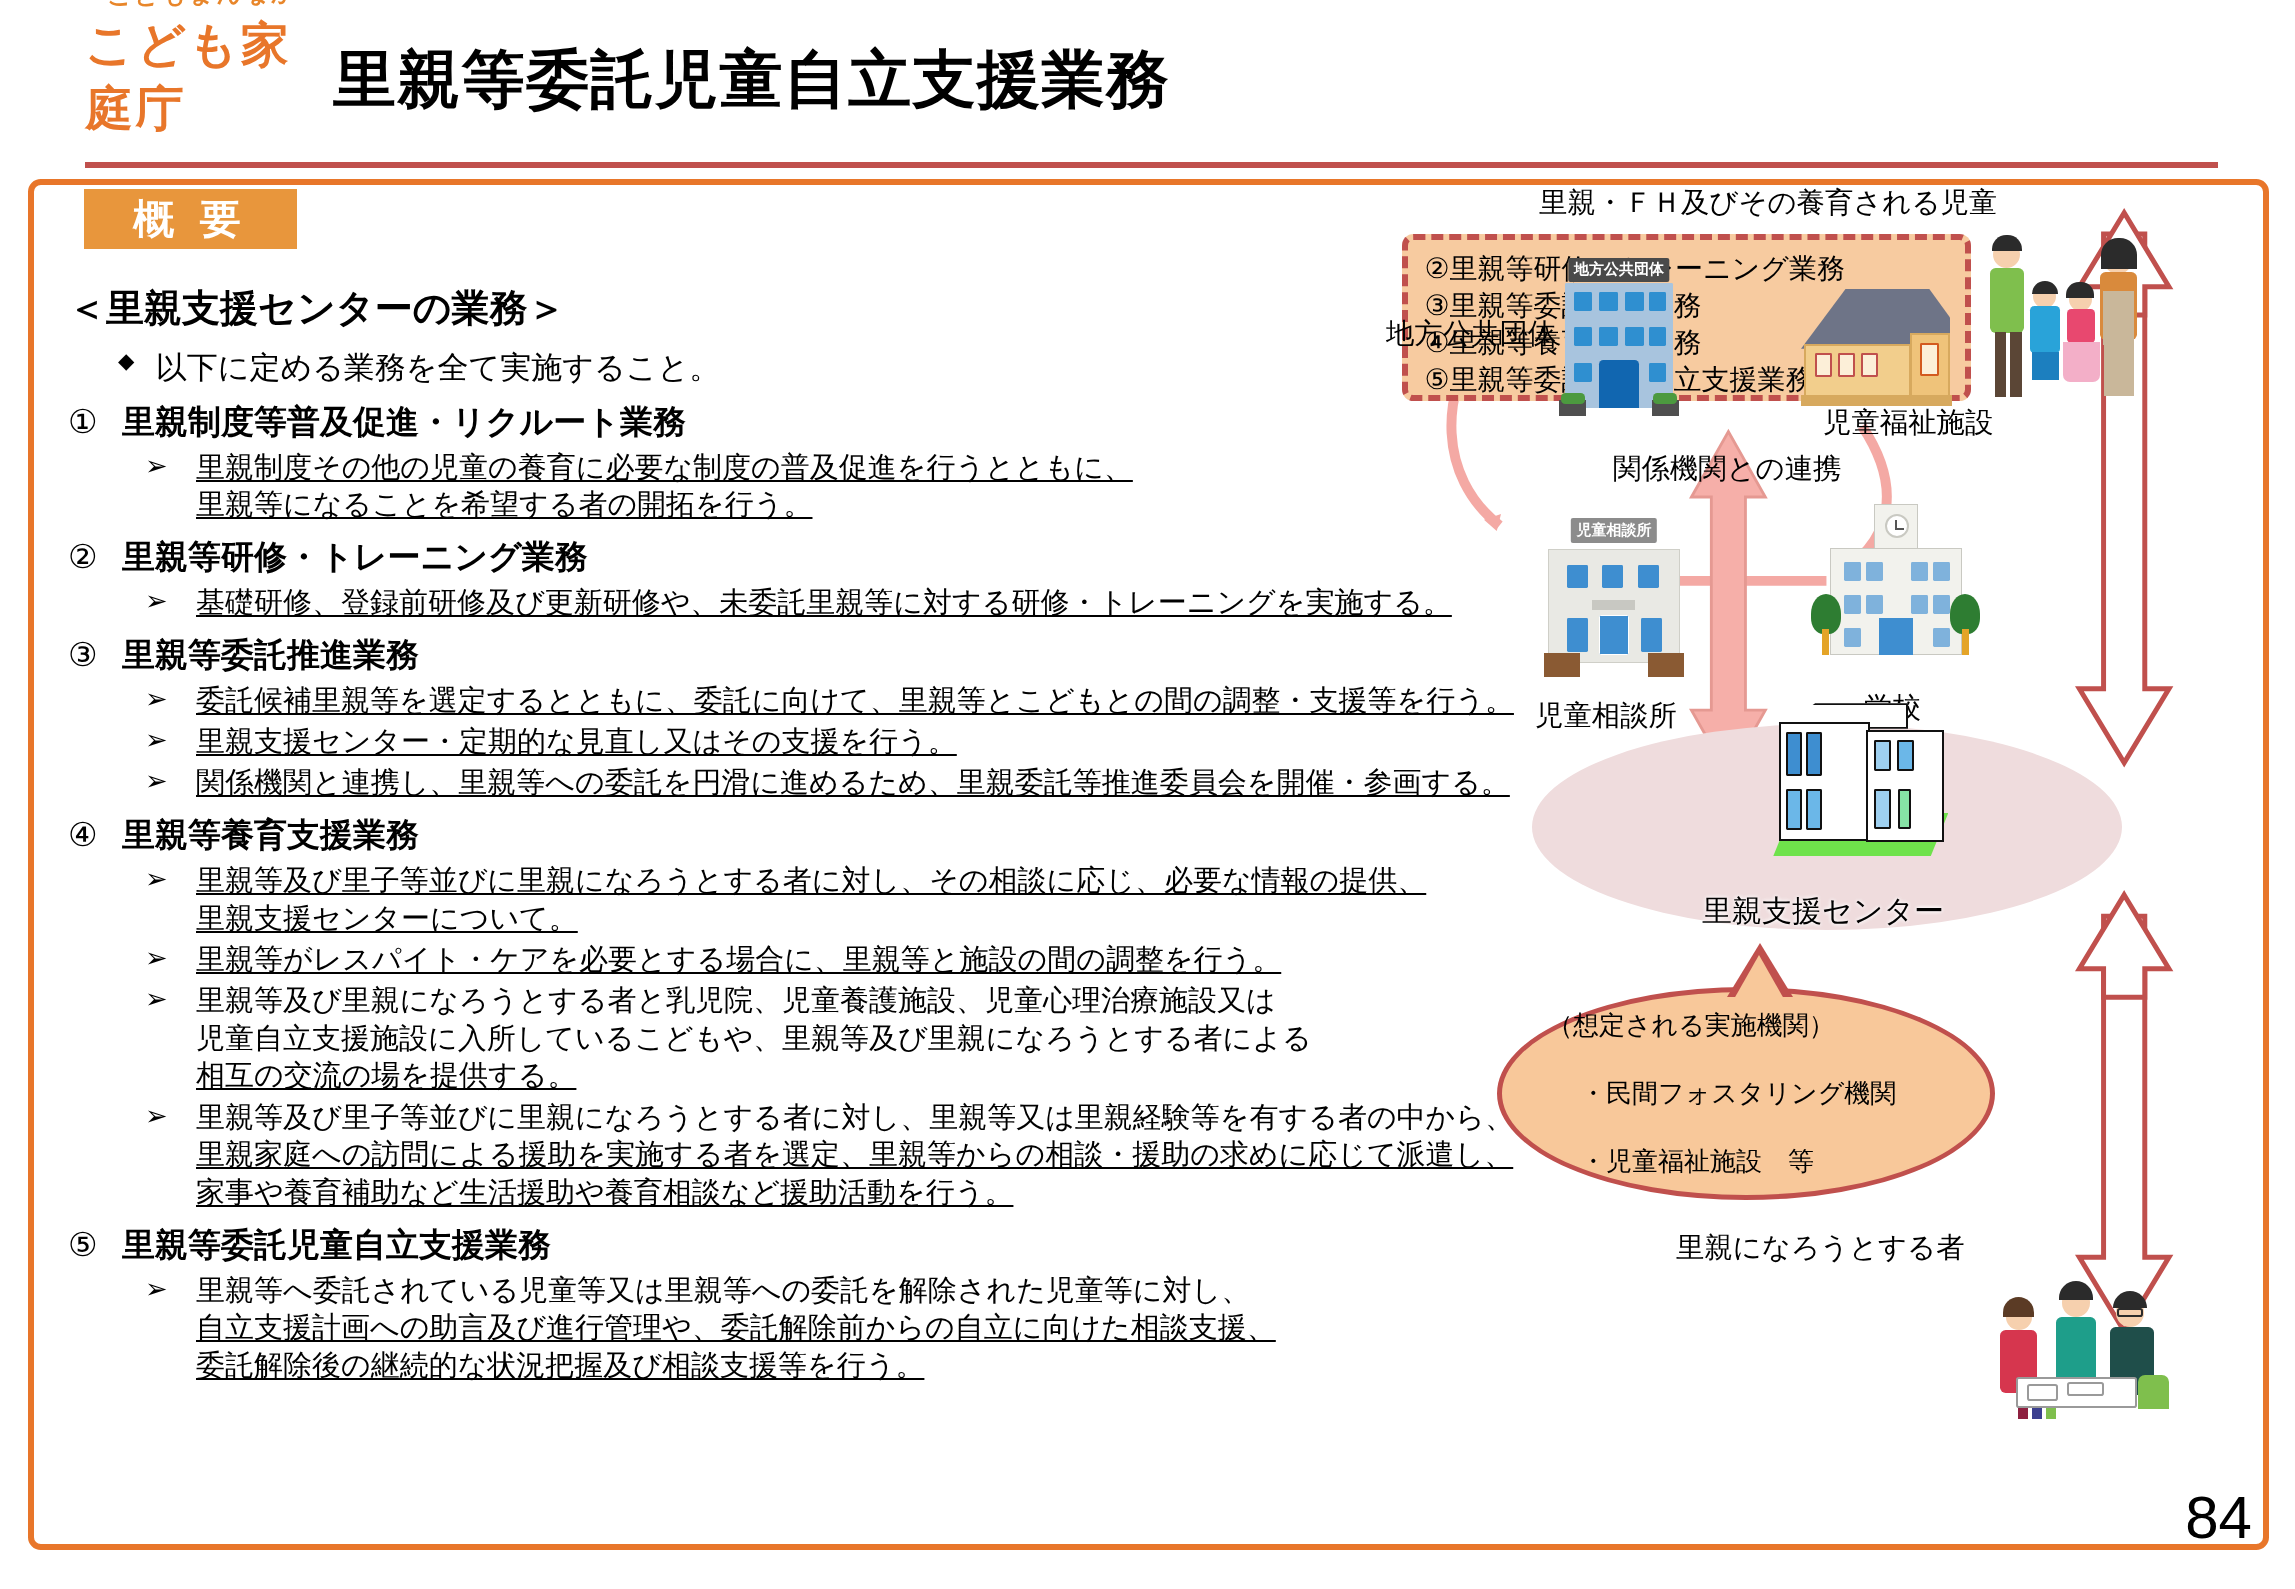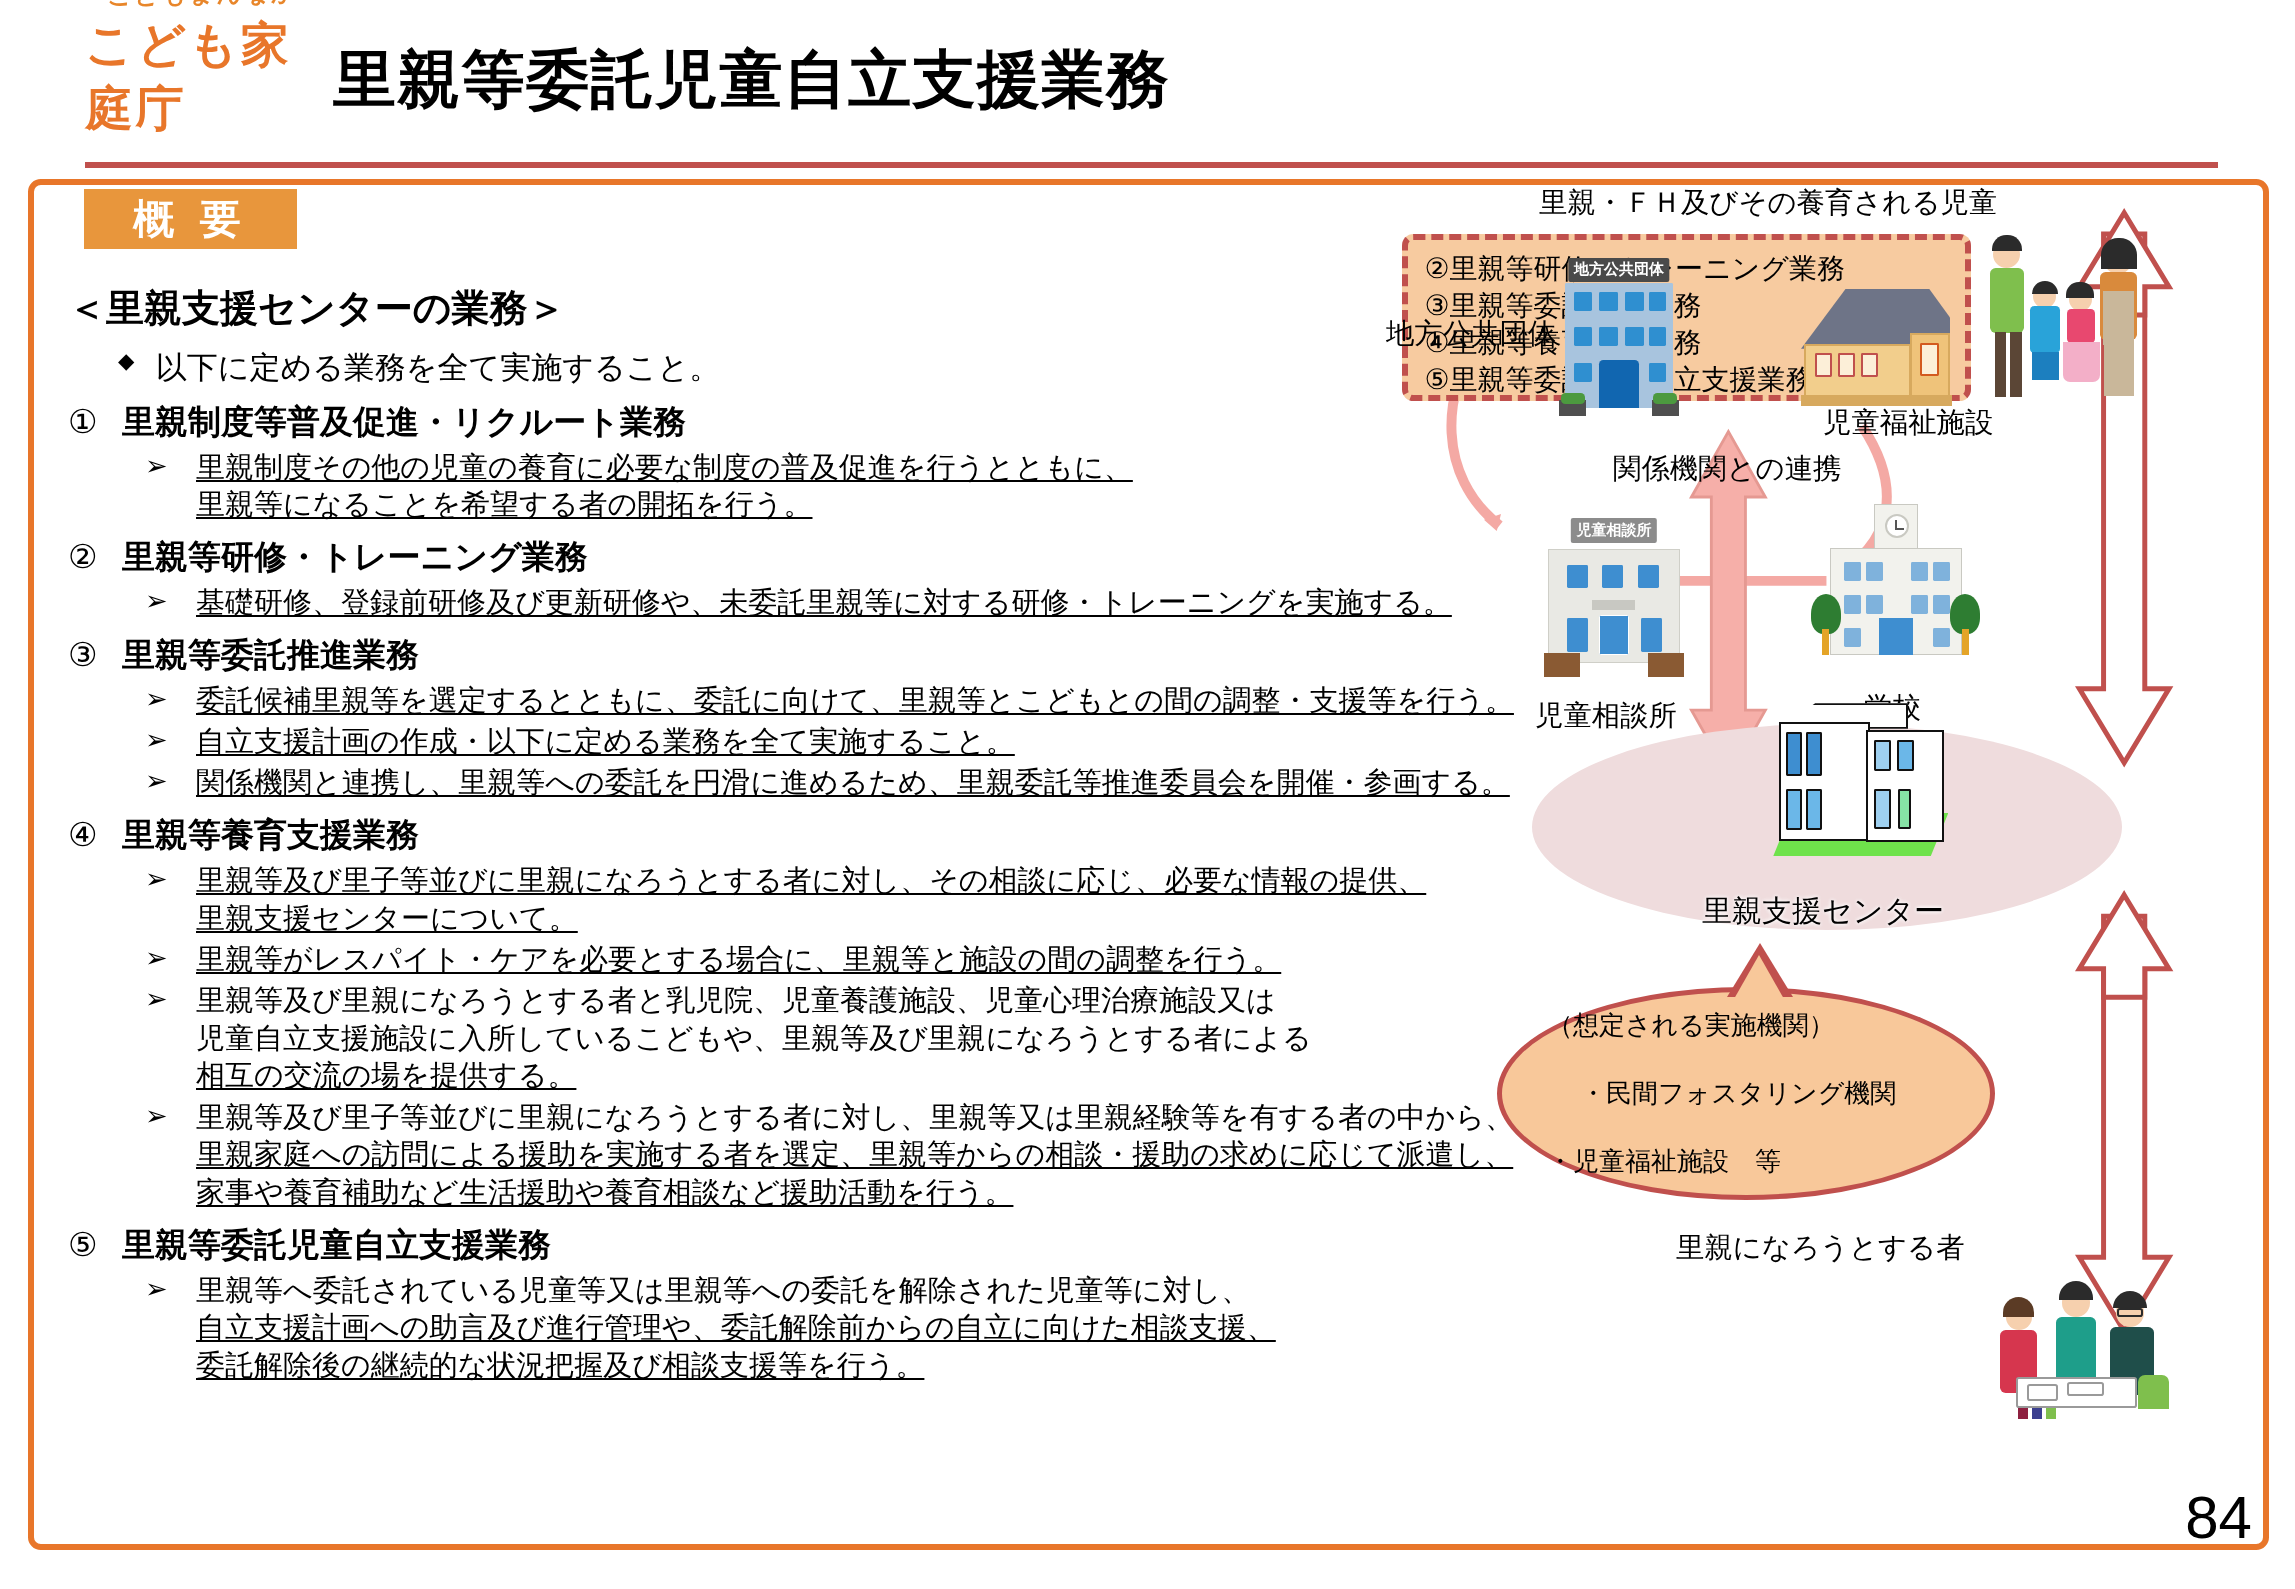--- a/index.html
+++ b/index.html
@@ -148,21 +148,21 @@
       <div class="bullets">
         <div class="bullet">
           <span class="arw">➢</span>
           <span class="btxt">
             <span class="l"><u class="u">委託候補里親等を選定するとともに、委託に向けて、里親等とこどもとの間の調整・支援等を行う。</u></span>
           </span>
         </div>
         <div class="bullet">
           <span class="arw">➢</span>
           <span class="btxt">
-            <span class="l"><u class="u">自立支援計画の作成・以下に定める業務を全て実施すること。</u></span>
+            <span class="l"><u class="u">里親支援センター・定期的な見直し又はその支援を行う。</u></span>
           </span>
         </div>
         <div class="bullet">
           <span class="arw">➢</span>
           <span class="btxt">
             <span class="l"><u class="u">関係機関と連携し、里親等への委託を円滑に進めるため、里親委託等推進委員会を開催・参画する。</u></span>
           </span>
         </div>
       </div>
     </div>
@@ -376,21 +376,21 @@
       <div class="win" style="left:122px;top:51px;width:17px;height:31px;background:#9ED0F0;border:2.1px solid #111;"></div>
       <div class="win" style="left:145px;top:51px;width:17px;height:31px;background:#6BB7E8;border:2.1px solid #111;"></div>
       <div class="win" style="left:122px;top:100px;width:17px;height:40px;background:#9ED0F0;border:2.1px solid #111;"></div>
       <div class="win" style="left:146px;top:100px;width:12.8px;height:40px;background:#86E3A6;border:2.1px solid #111;"></div>
     </div>
     <div class="center-label" style="left:309px; top:700px;">里親支援センター</div>
 
     <div class="bubble" style="left:104px; top:796px; width:498px; height:213px;gap:31px;">
       <div class="bl">（想定される実施機関）</div>
       <div class="bl" style="margin-left:33px;">・民間フォスタリング機関</div>
-      <div class="bl" style="">・児童福祉施設　等</div>
+      <div class="bl" style="margin-left:33px;">・児童福祉施設　等</div>
     </div>
     <div style="position:absolute;left:334px;top:752px;width:0;height:0;
                 border-left:33px solid transparent;border-right:33px solid transparent;
                 border-bottom:54px solid #C0504D;"></div>
     <div style="position:absolute;left:341px;top:764px;width:0;height:0;
                 border-left:25.6px solid transparent;border-right:25.6px solid transparent;
                 border-bottom:44px solid #F8C89A;"></div>
 
     <div class="lbl" style="left:283px; top:1038px;">里親になろうとする者</div>
 

